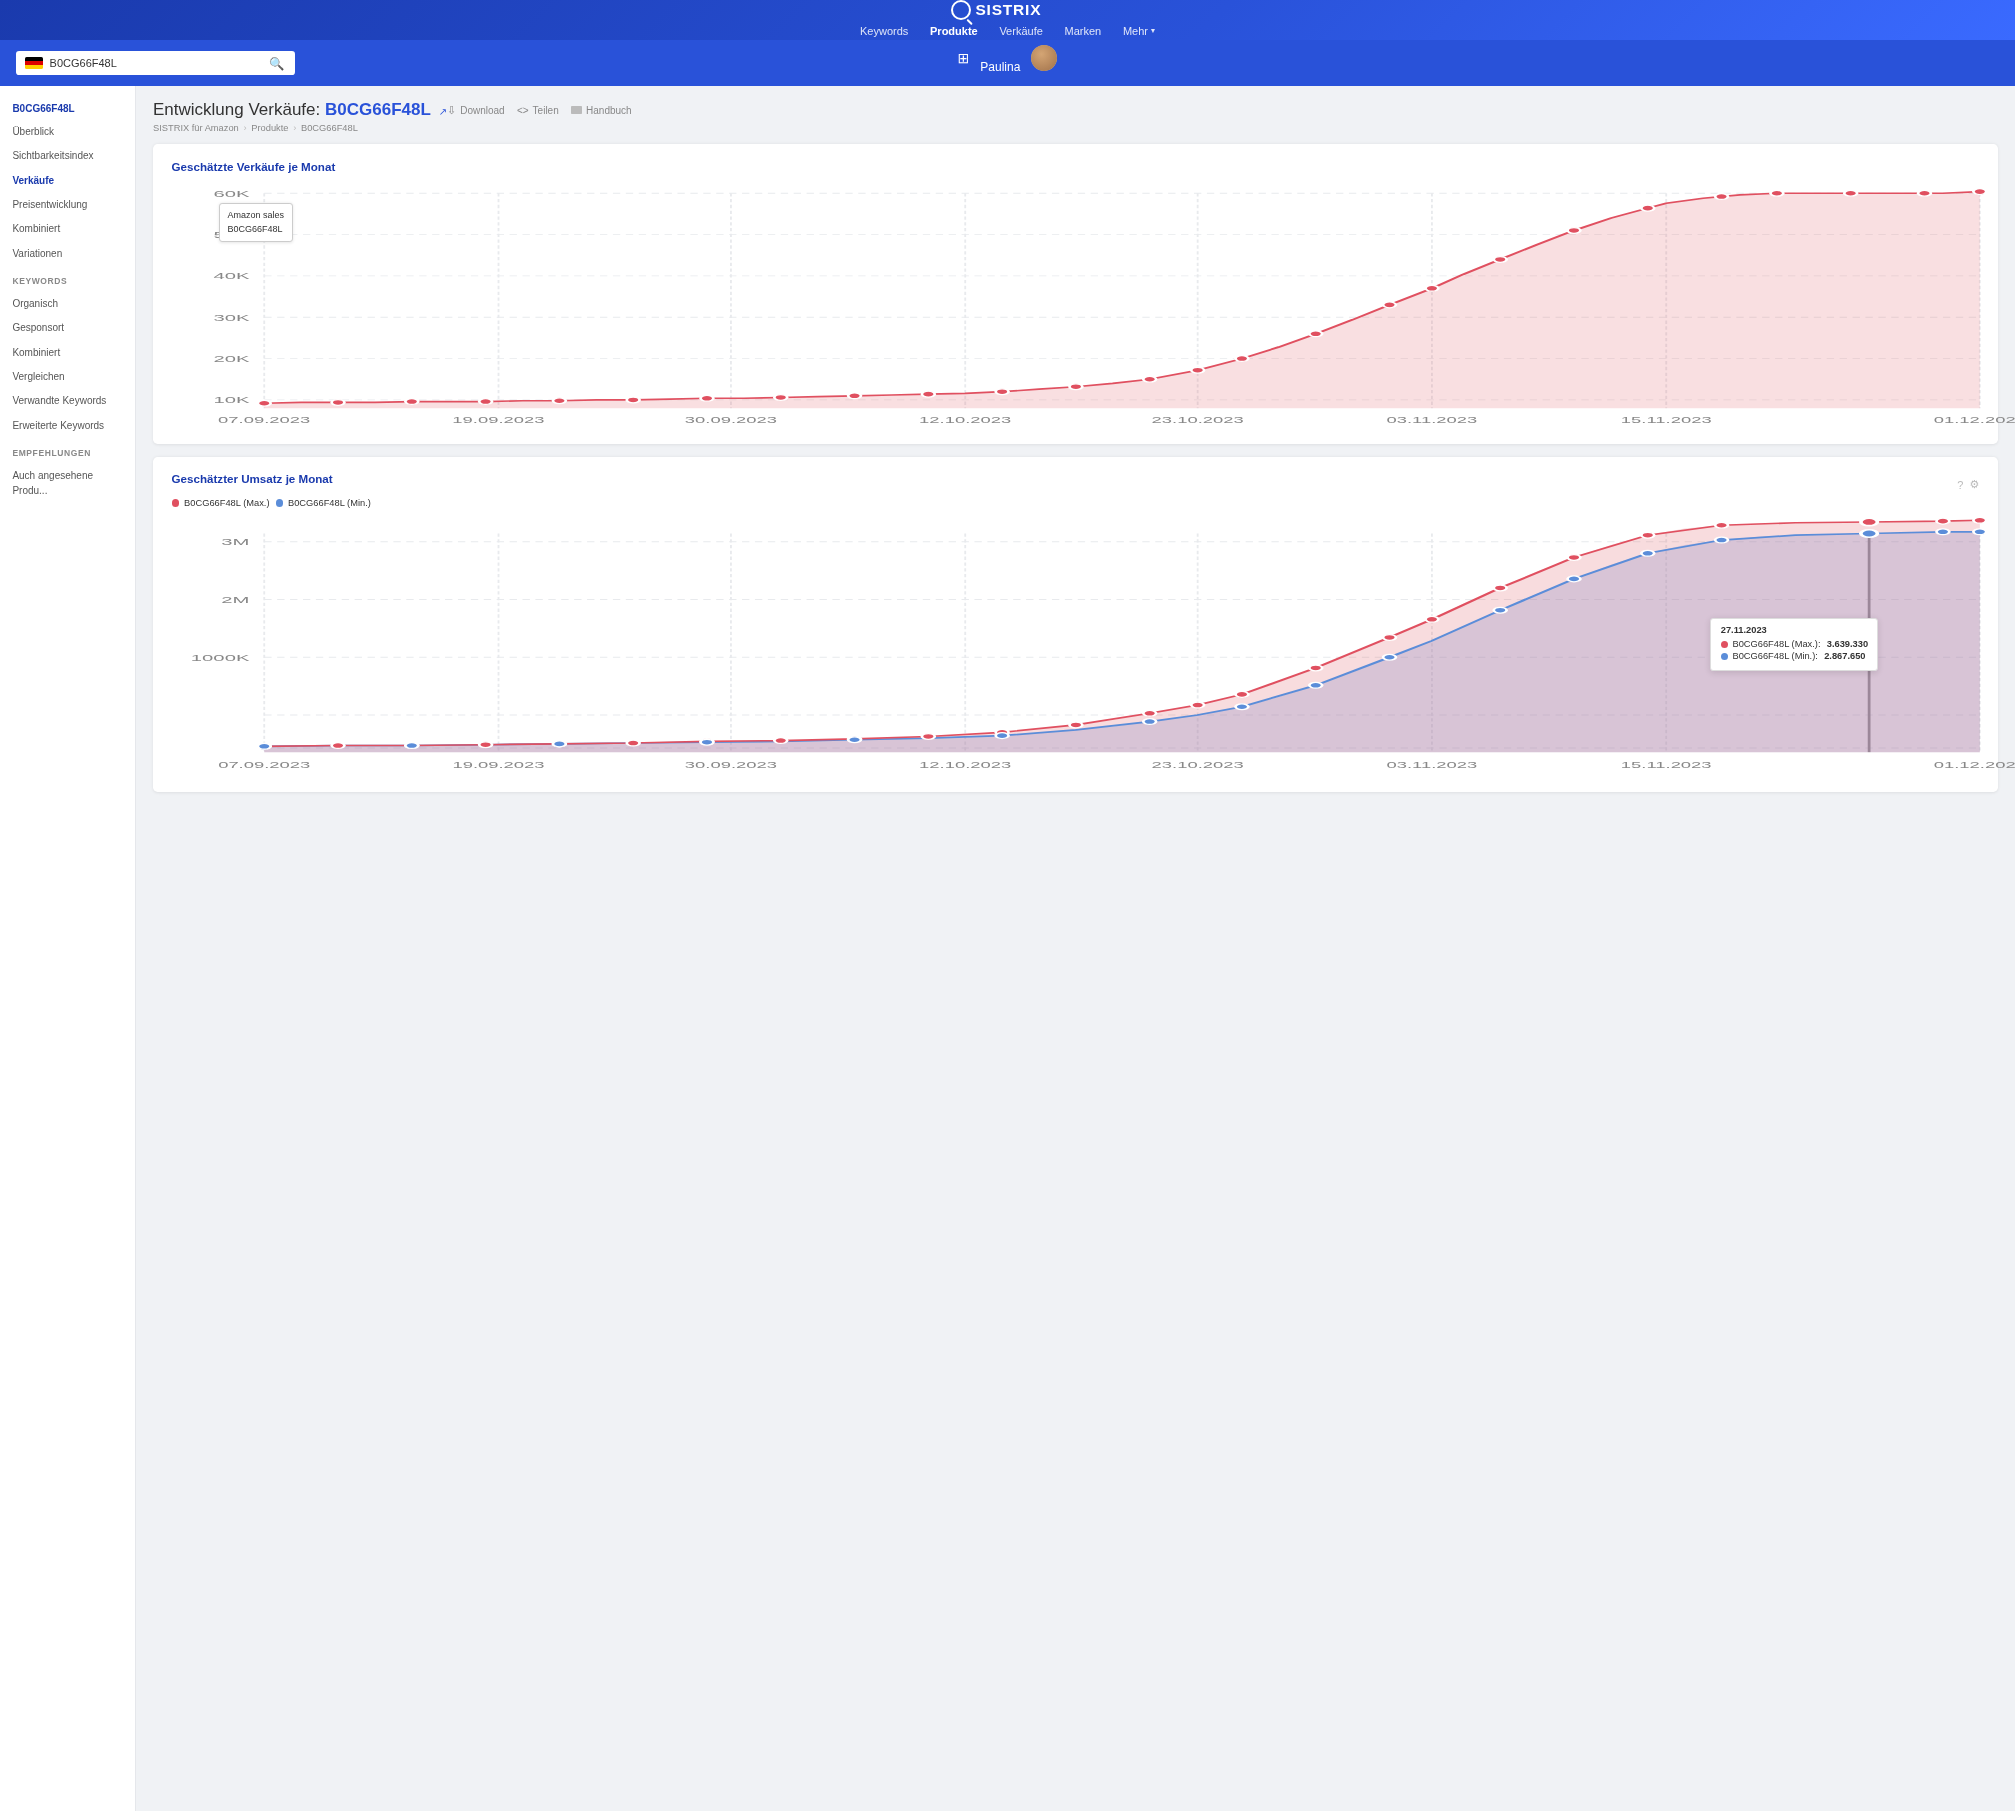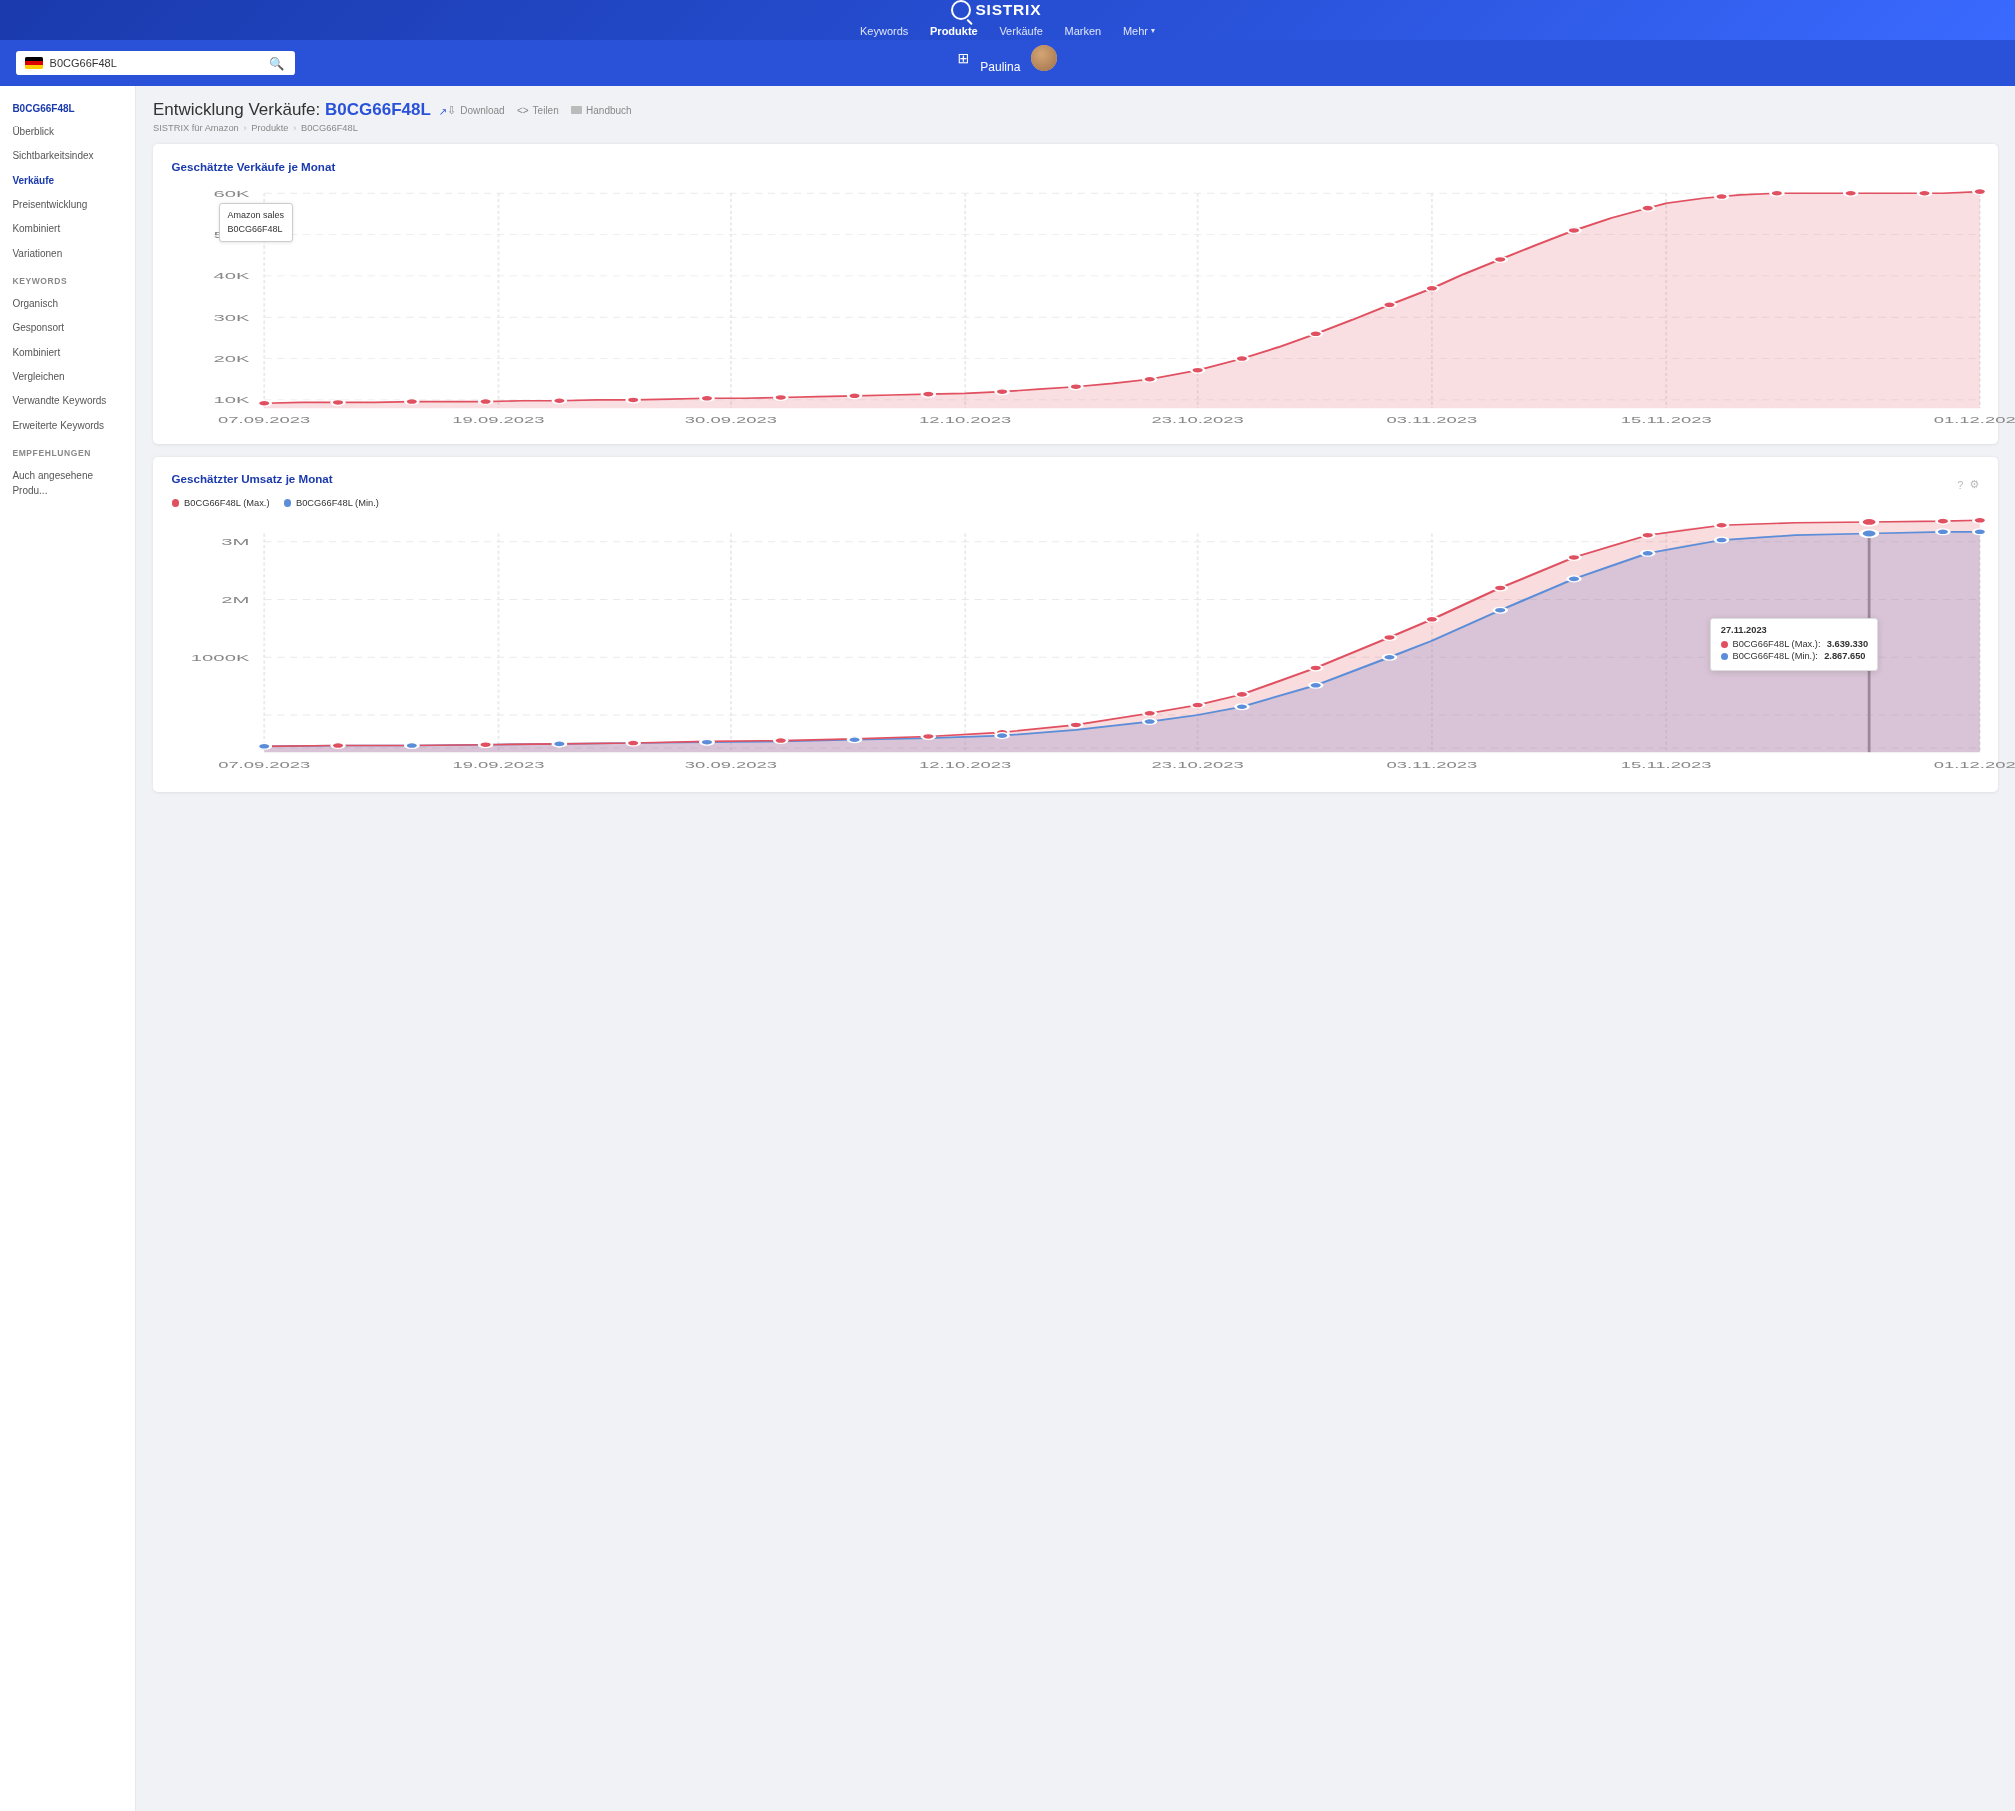--- a/index.html
+++ b/index.html
@@ -58,21 +58,21 @@
     .chart-area { position: relative; width: 100%; height: 248px; }
     .chart-area-2 { position: relative; width: 100%; height: 264px; }
 
     
     svg.chart-svg { width: 100%; height: 100%; overflow: visible; }
     .tooltip-date { font-weight: 700; margin-bottom: 3.9px; font-size: 9.3px; }
     .tooltip-row { display: flex; align-items: center; gap: 4.7px; margin-bottom: 2.3px; }
     .tooltip-dot { width: 7px; height: 7px; border-radius: 50%; flex-shrink: 0; }
 
     
-    .legend { display: flex; gap: 14px; margin-bottom: 9.3px; }
+    .legend { display: flex; gap: 6px; margin-bottom: 9.3px; }
     .legend-item { display: flex; align-items: center; gap: 4.7px; font-size: 9.3px; }
     .legend-dot { width: 7.8px; height: 7.8px; border-radius: 50%; }
 
     
     .inline-tooltip {
       position: absolute;
       top: 18px;
       left: 47px;
       background: #fff;
       border: 0.8px solid #ccc;

